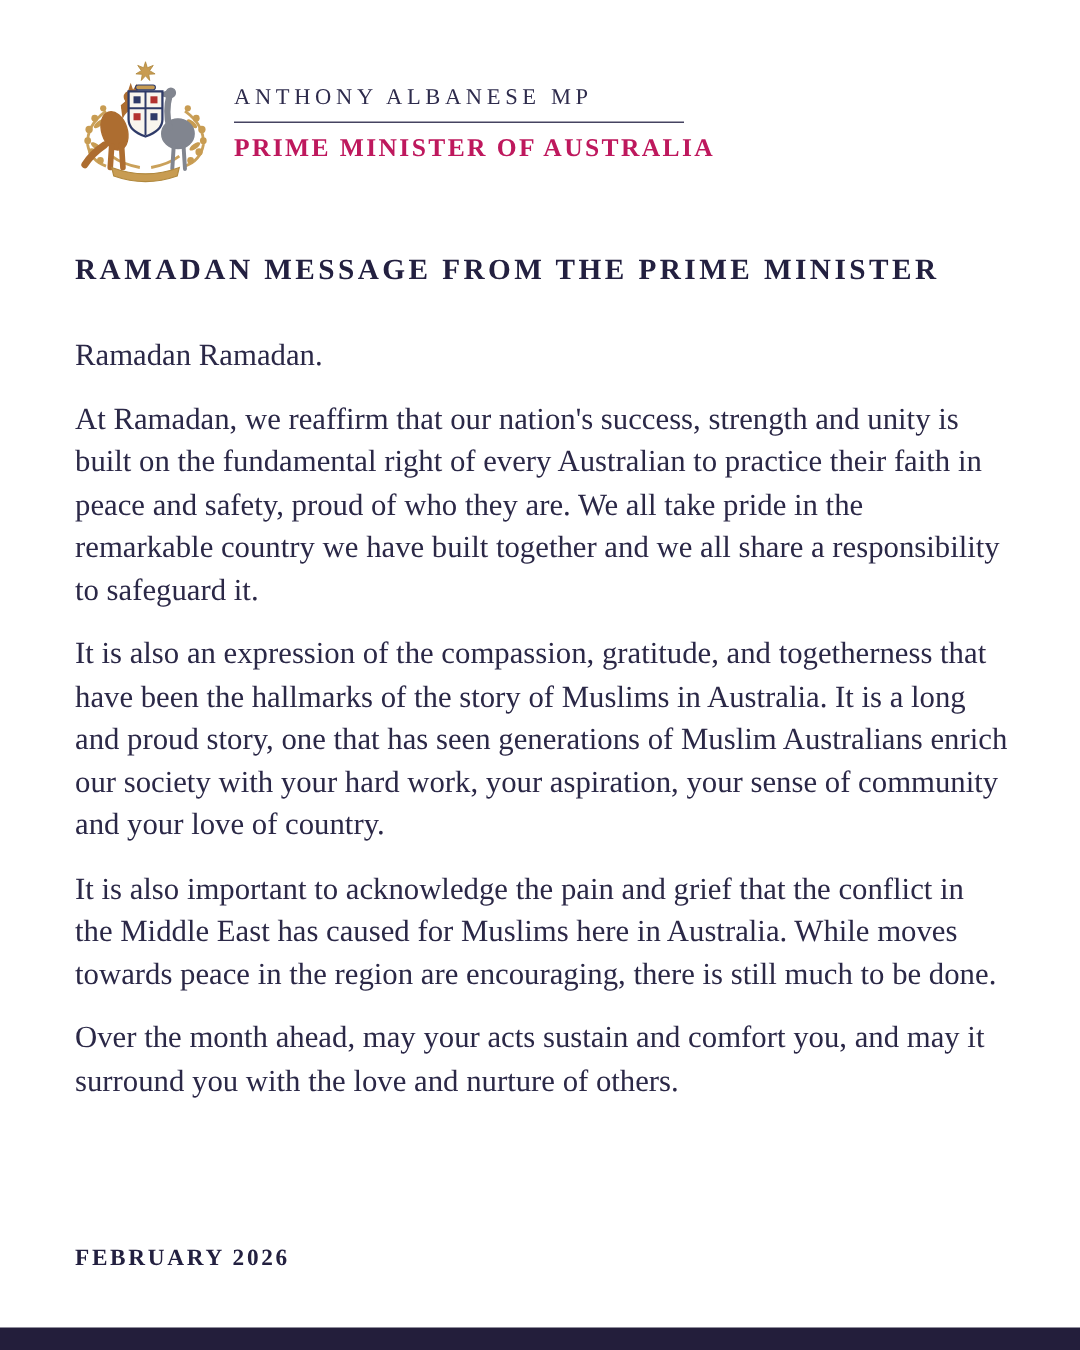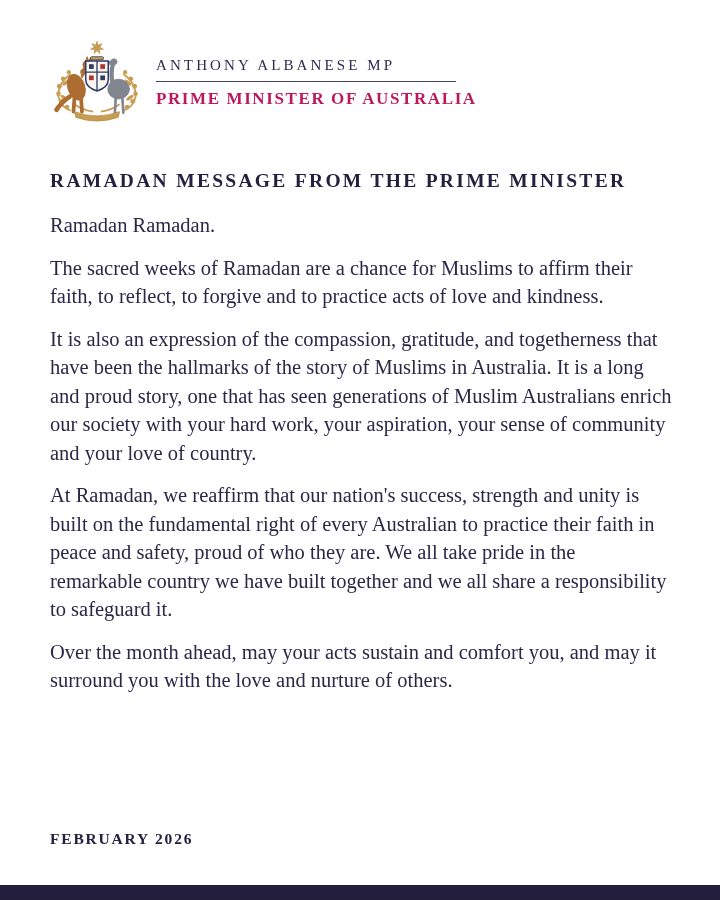--- a/index.html
+++ b/index.html
@@ -42,21 +42,21 @@
     white-space: nowrap;
   }
   
   .letter {
     position: absolute;
     top: 170px;
     left: 50px;
     width: 622px;
   }
   .letter h1 {
-    margin: 0 0 19px 0;
+    margin: 0 0 31px 0;
     font-size: 19.5px;
     font-weight: bold;
     letter-spacing: 2.3px;
     color: #232040;
     white-space: nowrap;
   }
   .letter p {
     margin: 0 0 14px 0;
     font-size: 20.5px;
     line-height: 28.5px;
@@ -153,22 +153,22 @@
     <div class="office">
       <div class="office-name">ANTHONY ALBANESE MP</div>
       <div class="office-rule"></div>
       <div class="office-title">PRIME MINISTER OF AUSTRALIA</div>
     </div>
   </header>
 
   <main class="letter">
     <h1>RAMADAN MESSAGE FROM THE PRIME MINISTER</h1>
     <p>Ramadan Ramadan.</p>
-    <p>The sacred weeks of Ramadan are a chance for Muslims to affirm their faith, to reflect, to forgive and to practice acts of love and kindness.</p>
+    <p>At Ramadan, we reaffirm that our nation's success, strength and unity is built on the fundamental right of every Australian to practice their faith in peace and safety, proud of who they are. We all take pride in the remarkable country we have built together and we all share a responsibility to safeguard it.</p>
     <p>It is also an expression of the compassion, gratitude, and togetherness that have been the hallmarks of the story of Muslims in Australia. It is a long and proud story, one that has seen generations of Muslim Australians enrich our society with your hard work, your aspiration, your sense of community and your love of country.</p>
-    <p>At Ramadan, we reaffirm that our nation's success, strength and unity is built on the fundamental right of every Australian to practice their faith in peace and safety, proud of who they are. We all take pride in the remarkable country we have built together and we all share a responsibility to safeguard it.</p>
+    <p>It is also important to acknowledge the pain and grief that the conflict in the Middle East has caused for Muslims here in Australia. While moves towards peace in the region are encouraging, there is still much to be done.</p>
     <p>Over the month ahead, may your acts sustain and comfort you, and may it surround you with the love and nurture of others.</p>
   </main>
 
   <div class="date-line">FEBRUARY 2026</div>
 
   <div class="bottom-bar" style="background: rgb(35, 30, 59);"></div>
 </div>
 
 </body></html>

